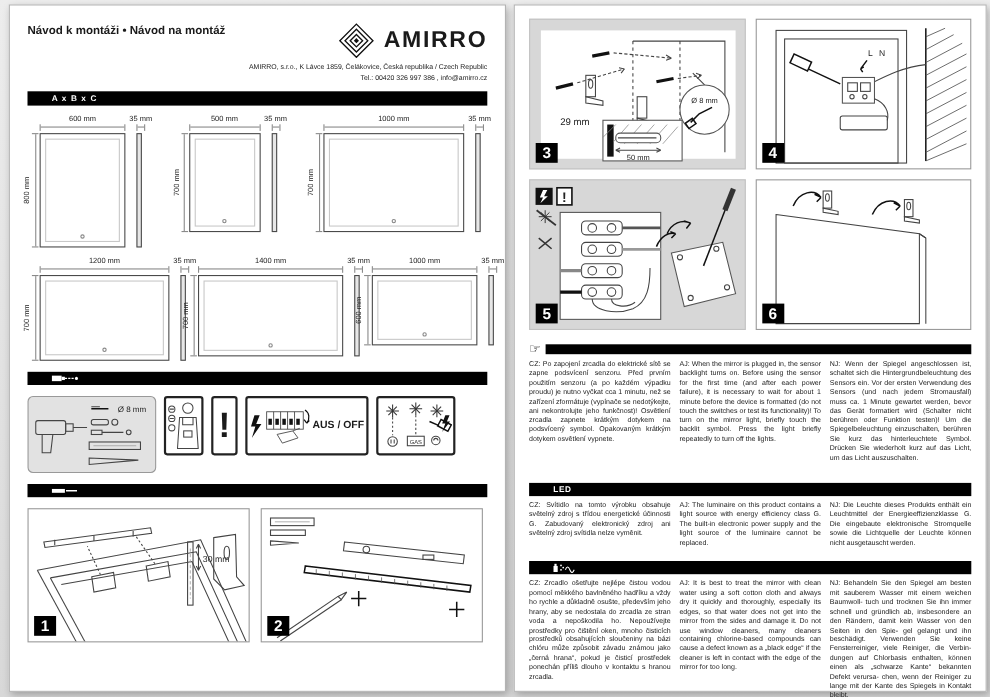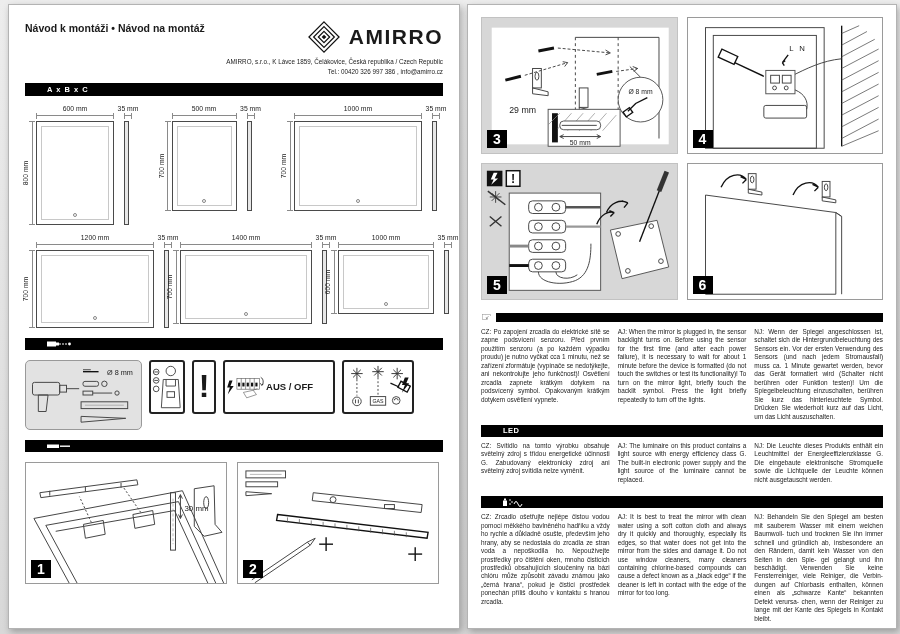--- a/index.html
+++ b/index.html
@@ -43,41 +43,41 @@
   .profile { width:5px; border:1px solid #4a4a4a; background:#e7e7e7; margin-left:10px; }
 
   
   .tools-row { display:flex; gap:7px; margin-top:10px; align-items:flex-start; }
   .tools-panel { width:117px; height:70px; background:#e2e2e2; border:1px solid #999; border-radius:5px; }
   .wpanel { border:2px solid #222; border-radius:3px; background:#fff; height:54px; display:flex; align-items:center; justify-content:center; overflow:hidden; }
   .p-person { width:36px; }
   .p-excl { width:24px; }
   .p-excl span { font-size:32px; font-weight:bold; line-height:1; transform:translateY(-1px); }
   .p-breaker { width:112px; gap:2px; }
-  .p-breaker .ausoff { font-size:9.5px; font-weight:bold; white-space:nowrap; padding-right:20px; }
+  .p-breaker .ausoff { font-size:9.5px; font-weight:bold; white-space:nowrap; padding-right:2px; }
   .p-hazard { width:72px; }
 
   
   .steps-row { display:flex; gap:10px; margin-top:10px; }
   .step-panel { position:relative; width:202px; height:122px; border:1px solid #9a9a9a; background:#fff; }
   .badge { position:absolute; left:5px; bottom:5px; width:20px; height:18px; background:#000; color:#fff; font-size:14px; font-weight:bold; display:flex; align-items:center; justify-content:center; z-index:3; }
 
   
   .rgrid { display:grid; grid-template-columns:1fr 1fr; gap:9px; }
   .panel { position:relative; height:137px; }
   .panel-gray { background:#d7d7d7; border:1px solid #c2c2c2; }
   .panel-white { background:#fff; border:1px solid #9a9a9a; }
   .panel svg { display:block; width:100%; height:100%; }
 
   .sensor-head { display:flex; align-items:center; gap:4px; margin-top:11px; }
   .touch-glyph { font-size:12px; line-height:1; color:#111; }
   .sensor-head .bar { flex:1; height:9px; }
   .cols { display:flex; gap:8px; margin-top:5px; }
   .col { flex:1; font-size:6.4px; line-height:1.32; text-align:justify; color:#222; }
-  .led-bar { margin-top:4px; font-size:7.5px; font-weight:bold; letter-spacing:.5px; height:12px; }
+  .led-bar { margin-top:18px; font-size:7.5px; font-weight:bold; letter-spacing:.5px; height:12px; }
   .care-bar { margin-top:12px; height:12px; }
 
   svg .ln { stroke:#444; fill:none; stroke-width:1; }
   svg .lnb { stroke:#111; fill:none; stroke-width:1.4; }
   svg .fillw { fill:#fff; stroke:#555; stroke-width:1; }
   svg text { font-family:"Liberation Sans", sans-serif; fill:#222; }
 </style>
 </head>
 <body>
 

